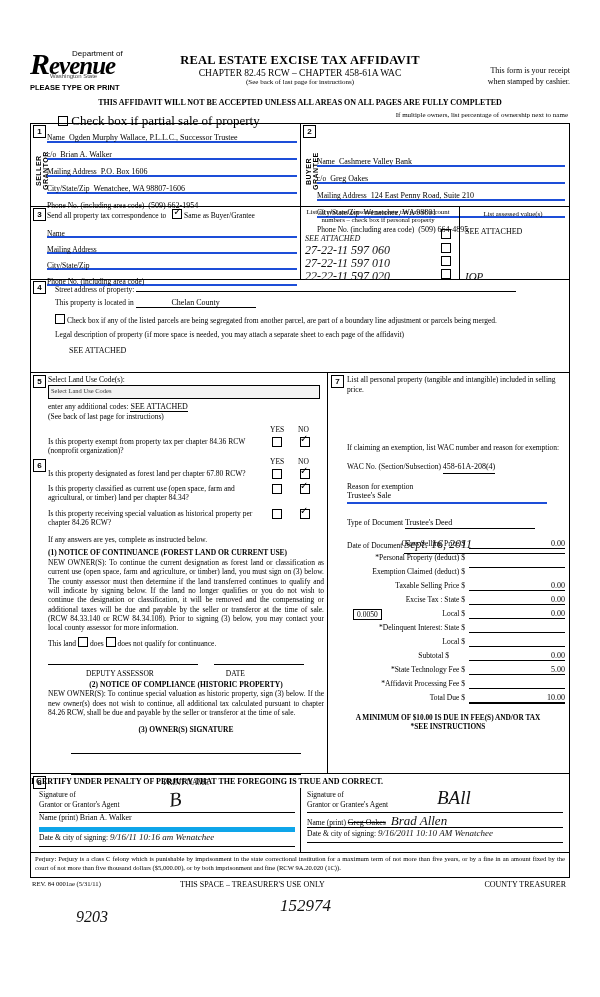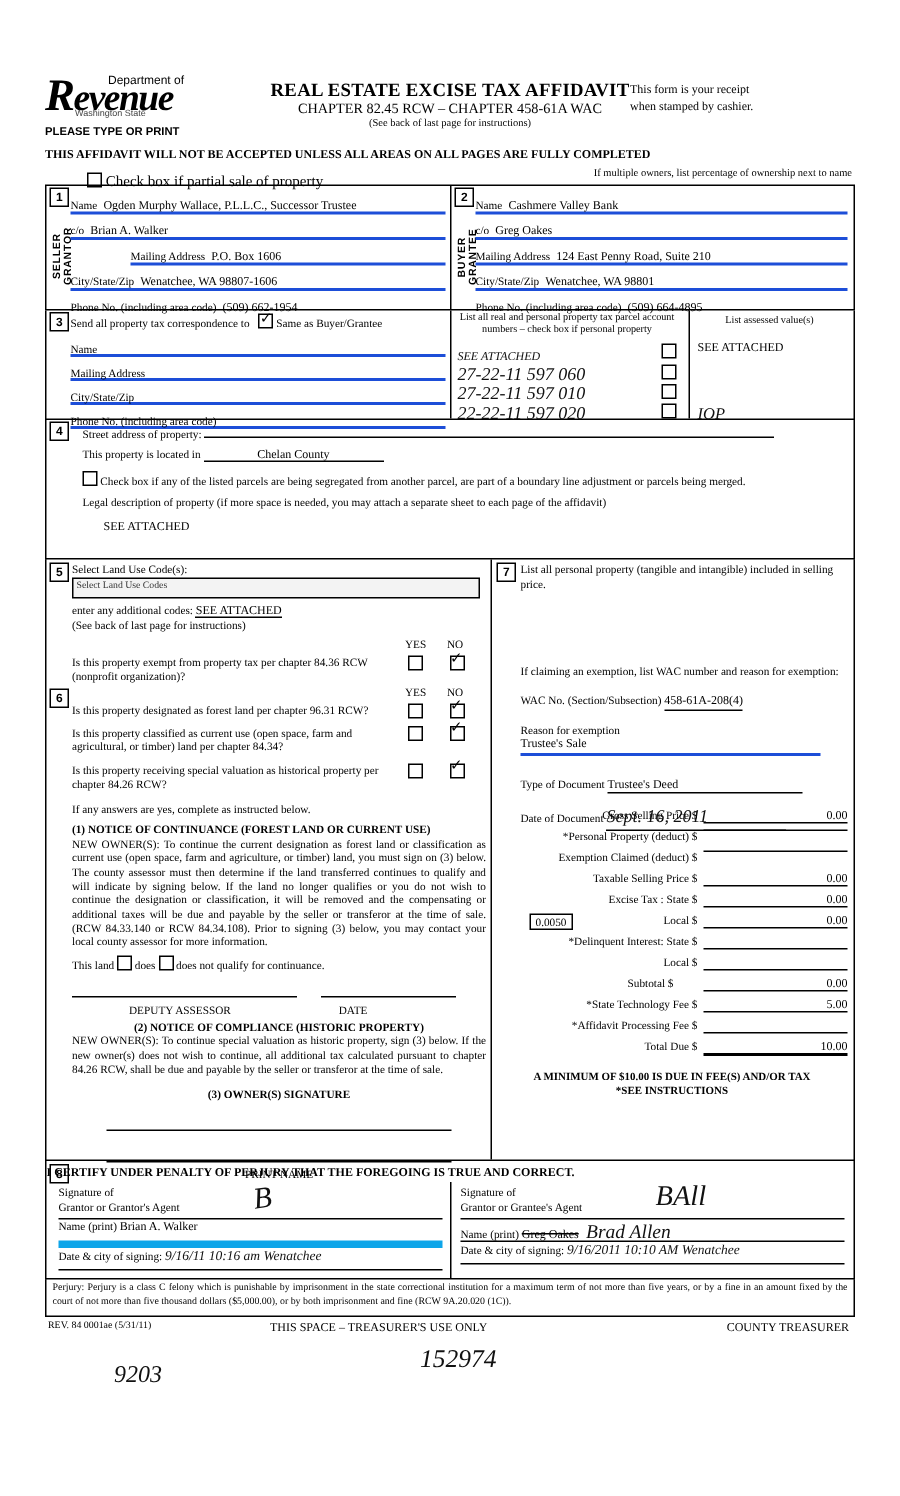--- a/index.html
+++ b/index.html
@@ -8,30 +8,30 @@
   .doc{position:absolute;left:30px;top:45px;width:540px;}
   
   .hdr{position:relative;height:52px;}
   .logo{position:absolute;left:0;top:2px;width:160px;}
   .logo .swirl{font-family:"Liberation Serif",serif;font-size:25px;font-weight:bold;font-style:italic;letter-spacing:-1px;}
   .logo .dept{position:absolute;left:42px;top:2px;font-size:8px;font-family:"Liberation Sans",sans-serif;}
   .logo .state{position:absolute;left:20px;top:26px;font-size:6px;font-family:"Liberation Sans",sans-serif;color:#444;}
   .title{text-align:center;font-weight:bold;font-size:12.5px;padding-top:8px;letter-spacing:.2px;}
   .subtitle{text-align:center;font-size:9.5px;}
   .seeback{text-align:center;font-size:7px;}
-  .receipt{position:absolute;right:0;top:10px;width:150px;text-align:left;font-size:8px;line-height:1.35;}
+  .receipt{position:absolute;right:0;top:21px;width:150px;text-align:right;font-size:8px;line-height:1.35;}
   .ptp{position:absolute;left:0;top:38px;font-size:7.5px;font-weight:bold;font-family:"Liberation Sans",sans-serif;}
-  .allareas{font-weight:bold;font-size:8px;margin-top:1px;}
+  .allareas{text-align:center;font-weight:bold;font-size:8px;margin-top:1px;}
   .num{display:inline-block;border:1px solid #000;width:11px;height:11px;line-height:11px;text-align:center;font-size:8px;font-weight:bold;font-family:"Liberation Sans",sans-serif;background:#fff;}
   .cb{display:inline-block;width:8px;height:8px;border:1px solid #000;vertical-align:-1px;}
   .hand{font-family:"Liberation Serif",serif;font-style:italic;color:#111;}
   .ul{border-bottom:1px solid #000;display:inline-block;}
   
   .toprow{position:relative;margin-top:4px;}
-  .partial{font-size:10px;margin-left:28px;margin-top:44px;}
+  .partial{font-size:13px;margin-left:28px;margin-top:44px;}
   .instr{position:absolute;right:2px;top:0;font-size:7px;}
   .grid{position:relative;border:1px solid #000;width:538px;}
   .cell{position:absolute;font-size:7.5px;}
   .vlabel{writing-mode:vertical-rl;transform:rotate(180deg);font-size:7px;font-weight:bold;letter-spacing:.5px;text-align:center;font-family:"Liberation Sans",sans-serif;}
   .line{border-bottom:2px solid #1d4ed8;}
   .fieldlbl{font-size:7.5px;}
   .val{font-size:8px;}
 </style>
 </head>
 <body>
@@ -63,33 +63,33 @@
 
   <div class="grid" style="height:82px;">
 
     <div class="cell" style="left:2px;top:1px;"><span class="num">1</span></div>
     <div style="position:absolute;left:4px;top:16px;height:62px;width:11px;border:0;">
       <div class="vlabel" style="height:62px;">SELLER GRANTOR</div>
     </div>
     <div style="position:absolute;left:16px;top:2px;width:250px;">
       <div class="line" style="height:15px;"><span class="fieldlbl">Name</span> <span class="val">Ogden Murphy Wallace, P.L.L.C., Successor Trustee</span></div>
       <div class="line" style="height:15px;"><span class="fieldlbl">c/o</span> <span class="val">Brian A. Walker</span></div>
-      <div class="line" style="height:15px;margin-left:40px;"><span class="fieldlbl">Mailing Address</span> <span class="val">P.O. Box 1606</span></div>
+      <div class="line" style="height:15px;"><span class="fieldlbl">Mailing Address</span> <span class="val">P.O. Box 1606</span></div>
       <div class="line" style="height:15px;"><span class="fieldlbl">City/State/Zip</span> <span class="val">Wenatchee, WA  98807-1606</span></div>
       <div style="height:15px;"><span class="fieldlbl">Phone No. (including area code)</span> <span class="val">(509) 662-1954</span></div>
     </div>
 
     <div style="position:absolute;left:269px;top:0;width:1px;height:82px;background:#000;"></div>
 
     <div class="cell" style="left:272px;top:1px;"><span class="num">2</span></div>
     <div style="position:absolute;left:274px;top:16px;height:62px;width:11px;">
       <div class="vlabel" style="height:62px;">BUYER GRANTEE</div>
     </div>
     <div style="position:absolute;left:286px;top:2px;width:248px;">
-      <div class="line" style="height:15px;"><span class="fieldlbl">Name</span> <span class="val">Cashmere Valley Bank</span></div>
+      <div class="line" style="height:15px;margin-top:24px;"><span class="fieldlbl">Name</span> <span class="val">Cashmere Valley Bank</span></div>
       <div class="line" style="height:15px;"><span class="fieldlbl">c/o</span> <span class="val">Greg Oakes</span></div>
       <div class="line" style="height:15px;"><span class="fieldlbl">Mailing Address</span> <span class="val">124 East Penny Road, Suite 210</span></div>
       <div class="line" style="height:15px;"><span class="fieldlbl">City/State/Zip</span> <span class="val">Wenatchee, WA  98801</span></div>
       <div style="height:15px;"><span class="fieldlbl">Phone No. (including area code)</span> <span class="val">(509) 664-4895</span></div>
     </div>
   </div>
 
   <div class="grid" style="height:72px;border-top:0;">
     <div class="cell" style="left:2px;top:1px;"><span class="num">3</span></div>
     <div style="position:absolute;left:16px;top:2px;width:250px;">
@@ -150,21 +150,21 @@
       </div>
     </div>
 
     <div class="cell" style="left:2px;top:86px;"><span class="num">6</span></div>
     <div style="position:absolute;left:17px;top:84px;width:276px;font-size:7.5px;line-height:1.25;">
       <div style="position:relative;height:11px;">
         <span style="position:absolute;left:222px;">YES</span>
         <span style="position:absolute;left:250px;">NO</span>
       </div>
       <div style="position:relative;min-height:12px;margin-top:1px;">
-        <span style="display:block;width:214px;">Is this property designated as forest land per chapter 96.31 RCW?</span>
+        <span style="display:block;width:214px;">Is this property designated as forest land per chapter 67.80 RCW?</span>
         <span class="cb" style="position:absolute;left:224px;top:0;"></span>
         <span class="cb" style="position:absolute;left:252px;top:0;"><span style="position:relative;left:-1px;top:-5px;font-size:10px;">✓</span></span>
       </div>
       <div style="position:relative;min-height:22px;margin-top:3px;">
         <span style="display:block;width:214px;">Is this property classified as current use (open space, farm and agricultural, or timber) land per chapter 84.34?</span>
         <span class="cb" style="position:absolute;left:224px;top:0;"></span>
         <span class="cb" style="position:absolute;left:252px;top:0;"><span style="position:relative;left:-1px;top:-5px;font-size:10px;">✓</span></span>
       </div>
       <div style="position:relative;min-height:22px;margin-top:3px;">
         <span style="display:block;width:214px;">Is this property receiving special valuation as historical property per chapter 84.26 RCW?</span>

